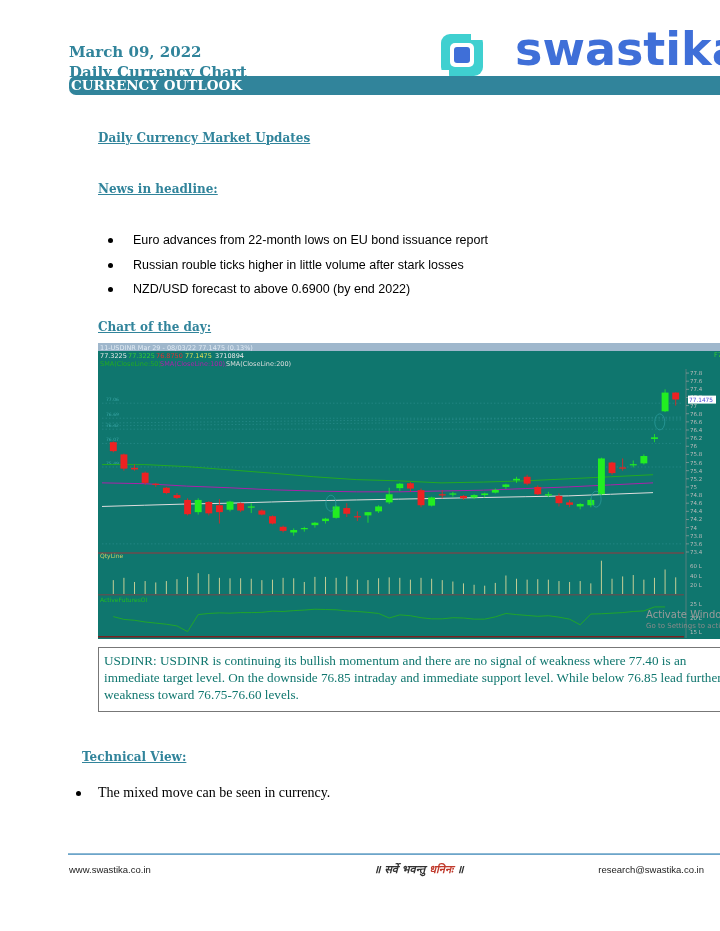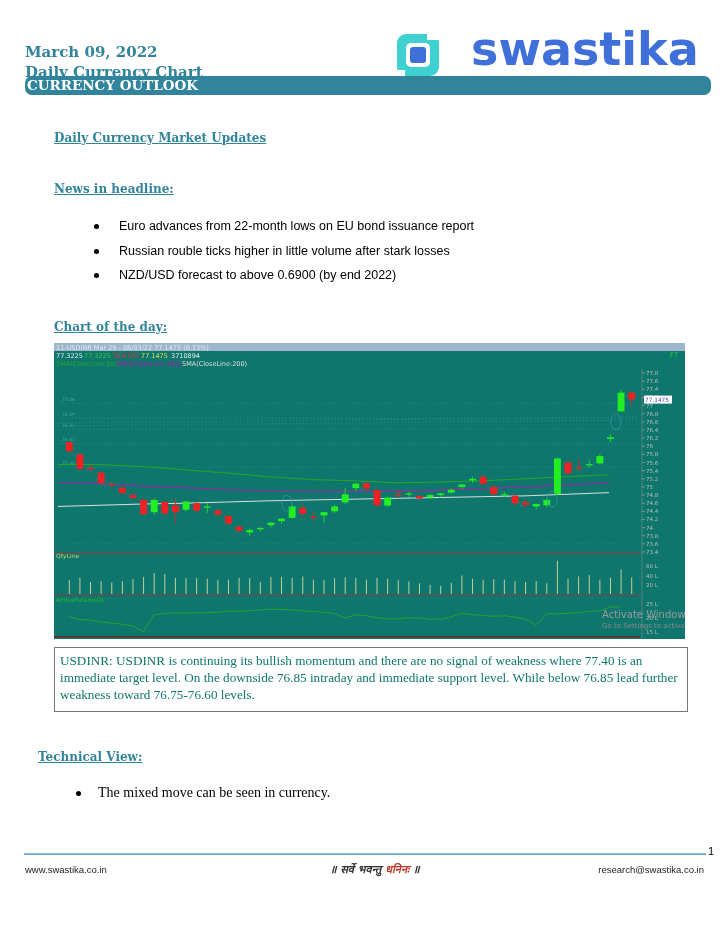--- a/index.html
+++ b/index.html
@@ -1,25 +1,25 @@
 <!DOCTYPE html>
 <html><head>
 <meta charset="utf-8">
 <style>
   html, body { margin:0; padding:0; background:#ffffff; }
   body { width:720px; height:931px; position:relative; overflow:hidden; font-family:"Liberation Serif", serif; color:#000; }
-  .abs { position:absolute; }
+  .abs { position:absolute;margin-left:44px; }
   .hdr-date { left:25px; top:42px; font-family:"DejaVu Serif", serif; font-weight:bold; font-size:15px; color:#31849b; line-height:20px; }
   .logo { left:393px; top:30px; width:300px; height:52px; }
   .logo-mark { position:absolute; left:2px; top:2px; width:46px; height:46px; }
   .logo-text { position:absolute; left:78px; top:-8px; font-family:"DejaVu Sans", sans-serif; font-weight:bold; font-size:46px; color:#3f6fd8; letter-spacing:0px; }
   .outlook-bar { left:25px; top:76px; width:686px; height:19px; background:#31849b;border-radius:7px; }
   .outlook-bar span { color:#fff; font-family:"DejaVu Serif", serif; font-weight:bold; font-size:13.5px; line-height:19px; padding-left:2px; }
   .h2 { font-family:"DejaVu Serif", serif; font-weight:bold; font-size:12px; color:#31849b; text-decoration:underline; }
-  .news-list { left:95px; top:210px; margin:4px; padding:0; list-style:none; }
+  .news-list { left:95px; top:210px; margin:18px; padding:0; list-style:none; }
   .news-list li { position:relative; font-family:"Liberation Sans", sans-serif; font-size:12.5px; line-height:24.5px; padding-left:20px; }
   .bullet { position:absolute; left:-5px; top:10px; width:5px; height:5px; background:#000; border-radius:50%; }
   .chart { left:54px; top:343px; width:631px; height:296px; background:#0f766e; }
   .chart svg { display:block; }
   .commentary { left:54px; top:647px; width:622px; height:55px; border:1.2px solid #777; padding:4px 5px; font-family:"Liberation Serif", serif; font-size:13.2px; line-height:17px; color:#0f766e; }
   .tech-list { left:78px; top:785px; }
   .tech-list li { font-family:"Liberation Serif", serif; font-size:14px; list-style:none; position:relative; padding-left:20px; }
   .footer-rule { left:24px; top:853px; width:682px; height:2px; background:linear-gradient(#9fc3d9,#5b9bc5); }
   .page-num { left:708px; top:845px; font-family:"Liberation Sans", sans-serif; font-size:11px; }
   .foot-link { font-family:"Liberation Sans", sans-serif; font-size:9.5px; color:#222; top:864px; }

